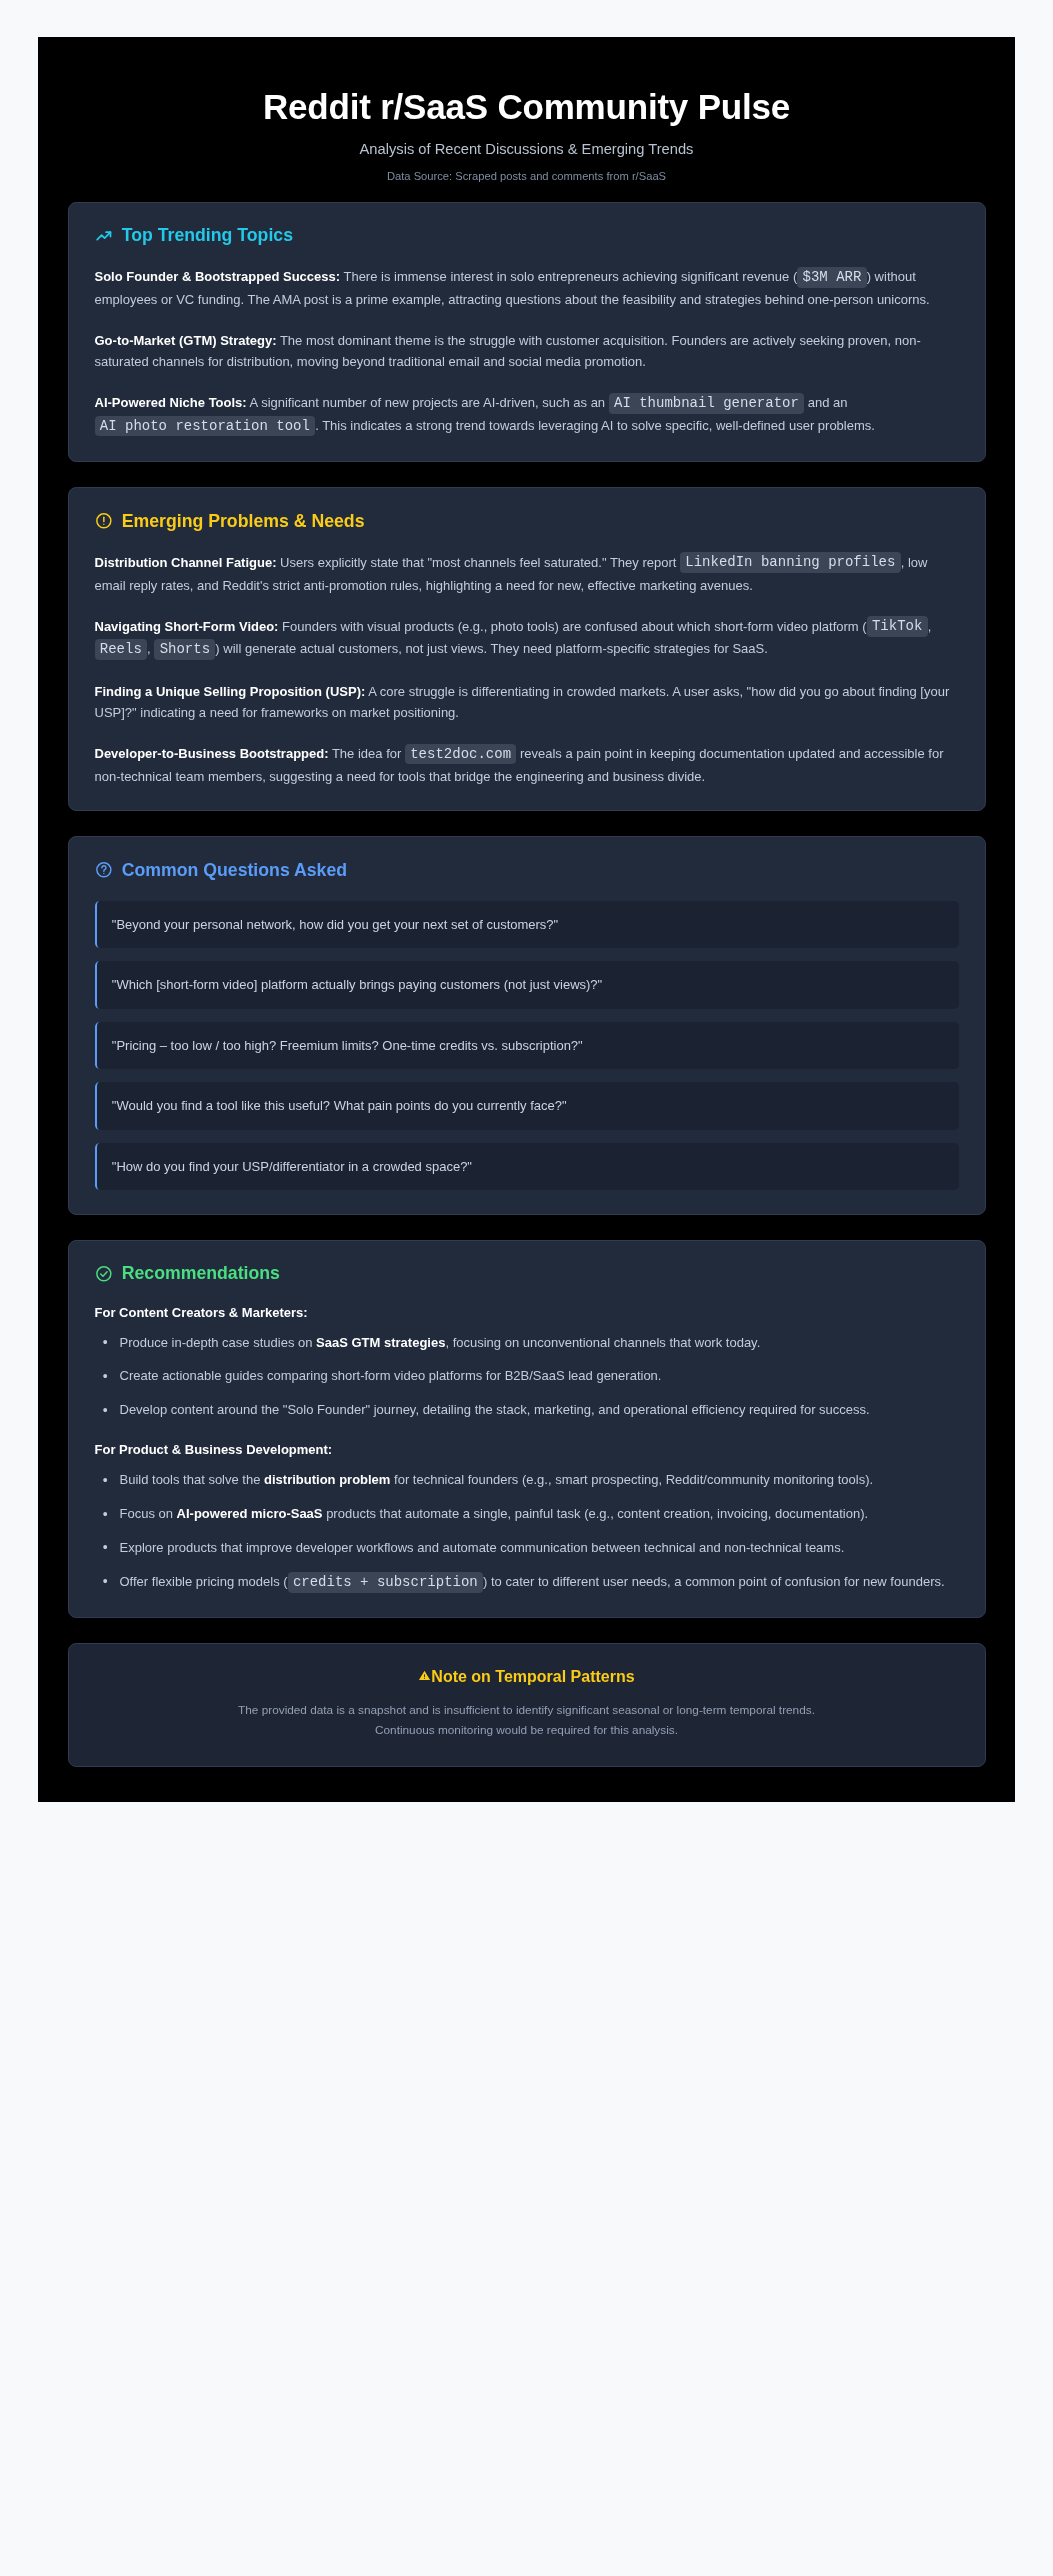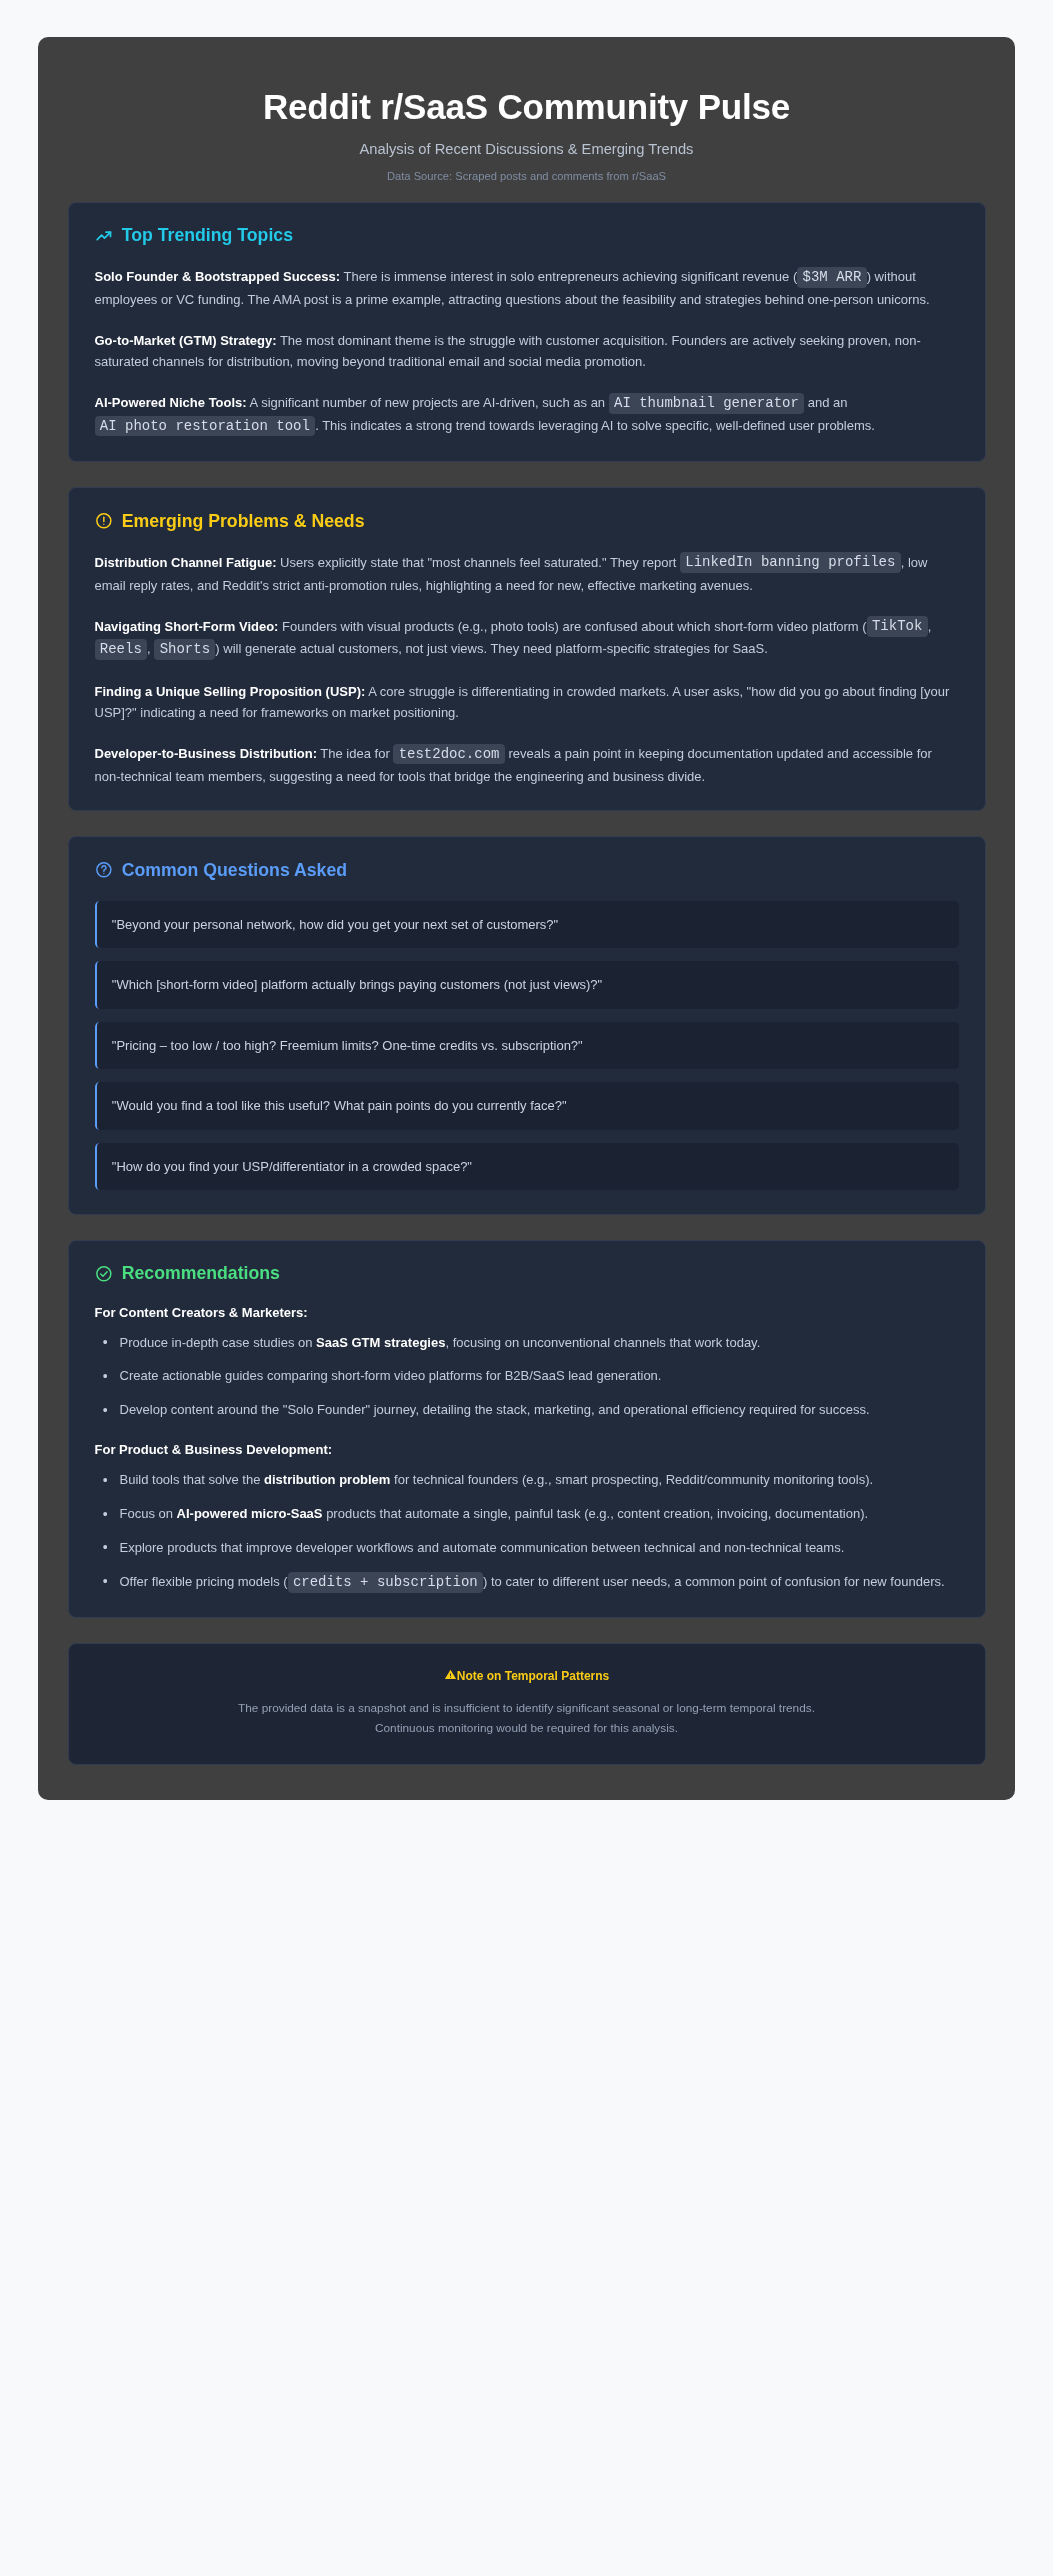--- a/index.html
+++ b/index.html
@@ -9,22 +9,22 @@
     font-family: "Liberation Sans", sans-serif;
   }
 
   body {
     width: 1053px;
     min-height: 2576px;
     padding: 37px 38px 37px 38px;
   }
 
   .app-shell {
-    background: #404040;
-    border-radius: 10px;
+    background: #000000;
+    border-radius: 0;
     padding: 23.6px 29.5px 35px 29.5px;
   }
 
   
   .page-header {
     text-align: center;
     padding: 26px 0 20px 0;
   }
   .page-title {
     color: #ffffff;
@@ -153,21 +153,21 @@
     border-radius: 8.2px;
     padding: 23.6px 26px 26px 26px;
     text-align: center;
     margin-bottom: 0;
   }
   .note-title {
     display: inline-flex;
     align-items: center;
     justify-content: center;
     color: #facc15;
-    font-size: 12px;
+    font-size: 16px;
     font-weight: bold;
     margin-bottom: 15.3px;
   }
   .note-body {
     color: #93a0b4;
     font-size: 11.8px;
     line-height: 1.65;
   }
 </style>
 </head>
@@ -224,21 +224,21 @@
 
     <p class="para">
       <b>Navigating Short-Form Video:</b><span> Founders with visual products (e.g., photo tools) are confused about which short-form video platform (</span><code>TikTok</code><span>, </span><code>Reels</code><span>, </span><code>Shorts</code><span>) will generate actual customers, not just views. They need platform-specific strategies for SaaS.</span>
     </p>
 
     <p class="para">
       <b>Finding a Unique Selling Proposition (USP):</b><span> A core struggle is differentiating in crowded markets. A user asks, "how did you go about finding [your USP]?" indicating a need for frameworks on market positioning.</span>
     </p>
 
     <p class="para">
-      <b>Developer-to-Business Distribution:</b><span> The idea for </span><code>test2doc.com</code><span> reveals a pain point in keeping documentation updated and accessible for non-technical team members, suggesting a need for tools that bridge the engineering and business divide.</span>
+      <b>Developer-to-Business Bootstrapped:</b><span> The idea for </span><code>test2doc.com</code><span> reveals a pain point in keeping documentation updated and accessible for non-technical team members, suggesting a need for tools that bridge the engineering and business divide.</span>
     </p>
   </div>
 
   <div class="card">
     <div class="card-header">
       <span class="hdr-icon">
         <svg width="17.7" height="17.7" viewBox="0 0 24 24" fill="none" stroke="#5a9cf8" stroke-width="2" stroke-linecap="round">
           <circle cx="12" cy="12" r="9.5"></circle>
           <path d="M9.3 9.2a2.8 2.8 0 1 1 3.7 2.7c-.7.3-1 .9-1 1.6v.4"></path>
           <circle cx="12" cy="17" r="0.9" fill="#5a9cf8" stroke="none"></circle>

